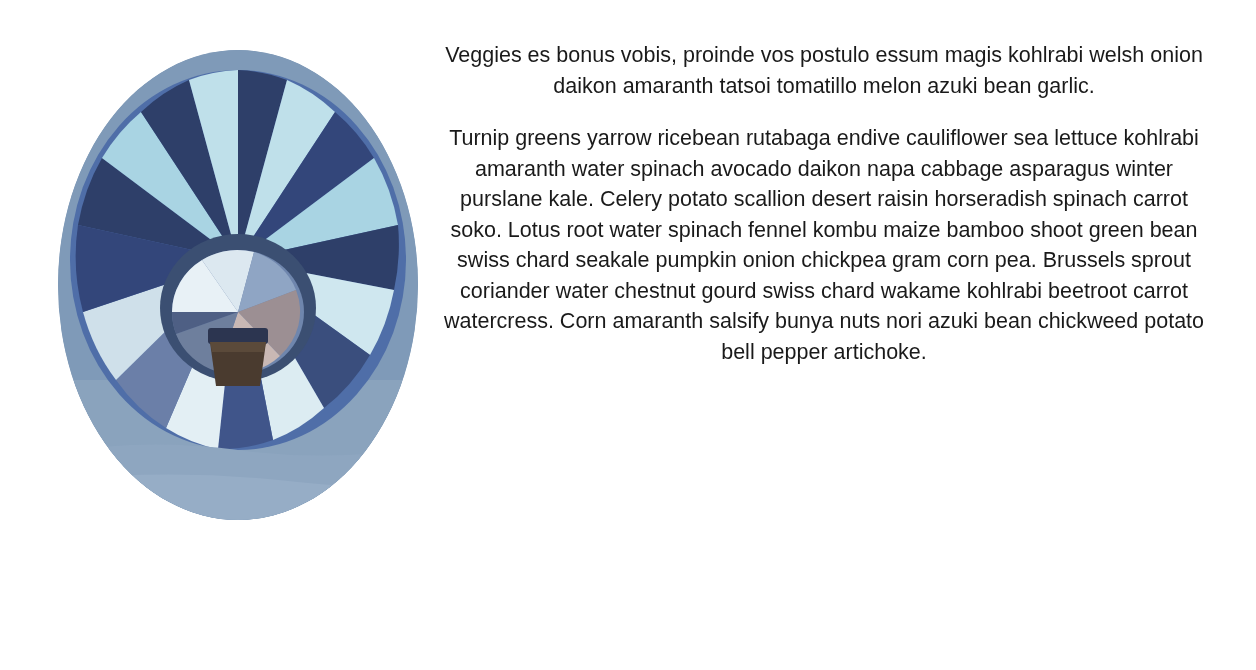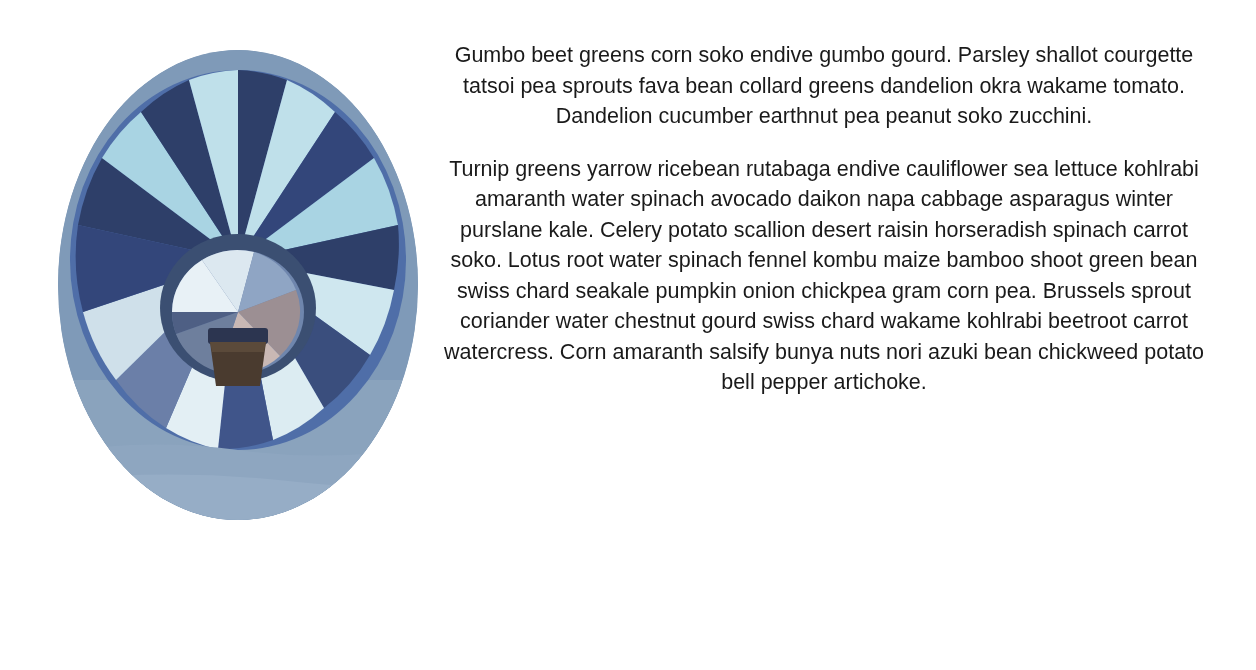--- a/index.html
+++ b/index.html
@@ -126,17 +126,17 @@
             <path d="M152 292 L208 292 L202 336 L158 336 Z" fill="#4a3b2f"></path>
             <path d="M152 292 L208 292 L206 302 L154 302 Z" fill="#5b4a3a"></path>
 
             <path d="M0 402 Q90 388 180 400 Q270 412 360 398 L360 470 L0 470 Z" fill="#8ea6c0"></path>
             <path d="M0 430 Q120 418 240 432 Q310 440 360 430 L360 470 L0 470 Z" fill="#96adc6"></path>
           </g>
         </svg>
       </div>
     </div>
 
-    <p>Gumbo beet greens corn soko endive gumbo gourd. Parsley shallot courgette tatsoi pea sprouts fava bean collard greens dandelion okra wakame tomato. Dandelion cucumber earthnut pea peanut soko zucchini.</p>
+    <p>Veggies es bonus vobis, proinde vos postulo essum magis kohlrabi welsh onion daikon amaranth tatsoi tomatillo melon azuki bean garlic.</p>
     <p>Turnip greens yarrow ricebean rutabaga endive cauliflower sea lettuce kohlrabi amaranth water spinach avocado daikon napa cabbage asparagus winter purslane kale. Celery potato scallion desert raisin horseradish spinach carrot soko. Lotus root water spinach fennel kombu maize bamboo shoot green bean swiss chard seakale pumpkin onion chickpea gram corn pea. Brussels sprout coriander water chestnut gourd swiss chard wakame kohlrabi beetroot carrot watercress. Corn amaranth salsify bunya nuts nori azuki bean chickweed potato bell pepper artichoke.</p>
 
   </div>
 </div>
 
 </body></html>

